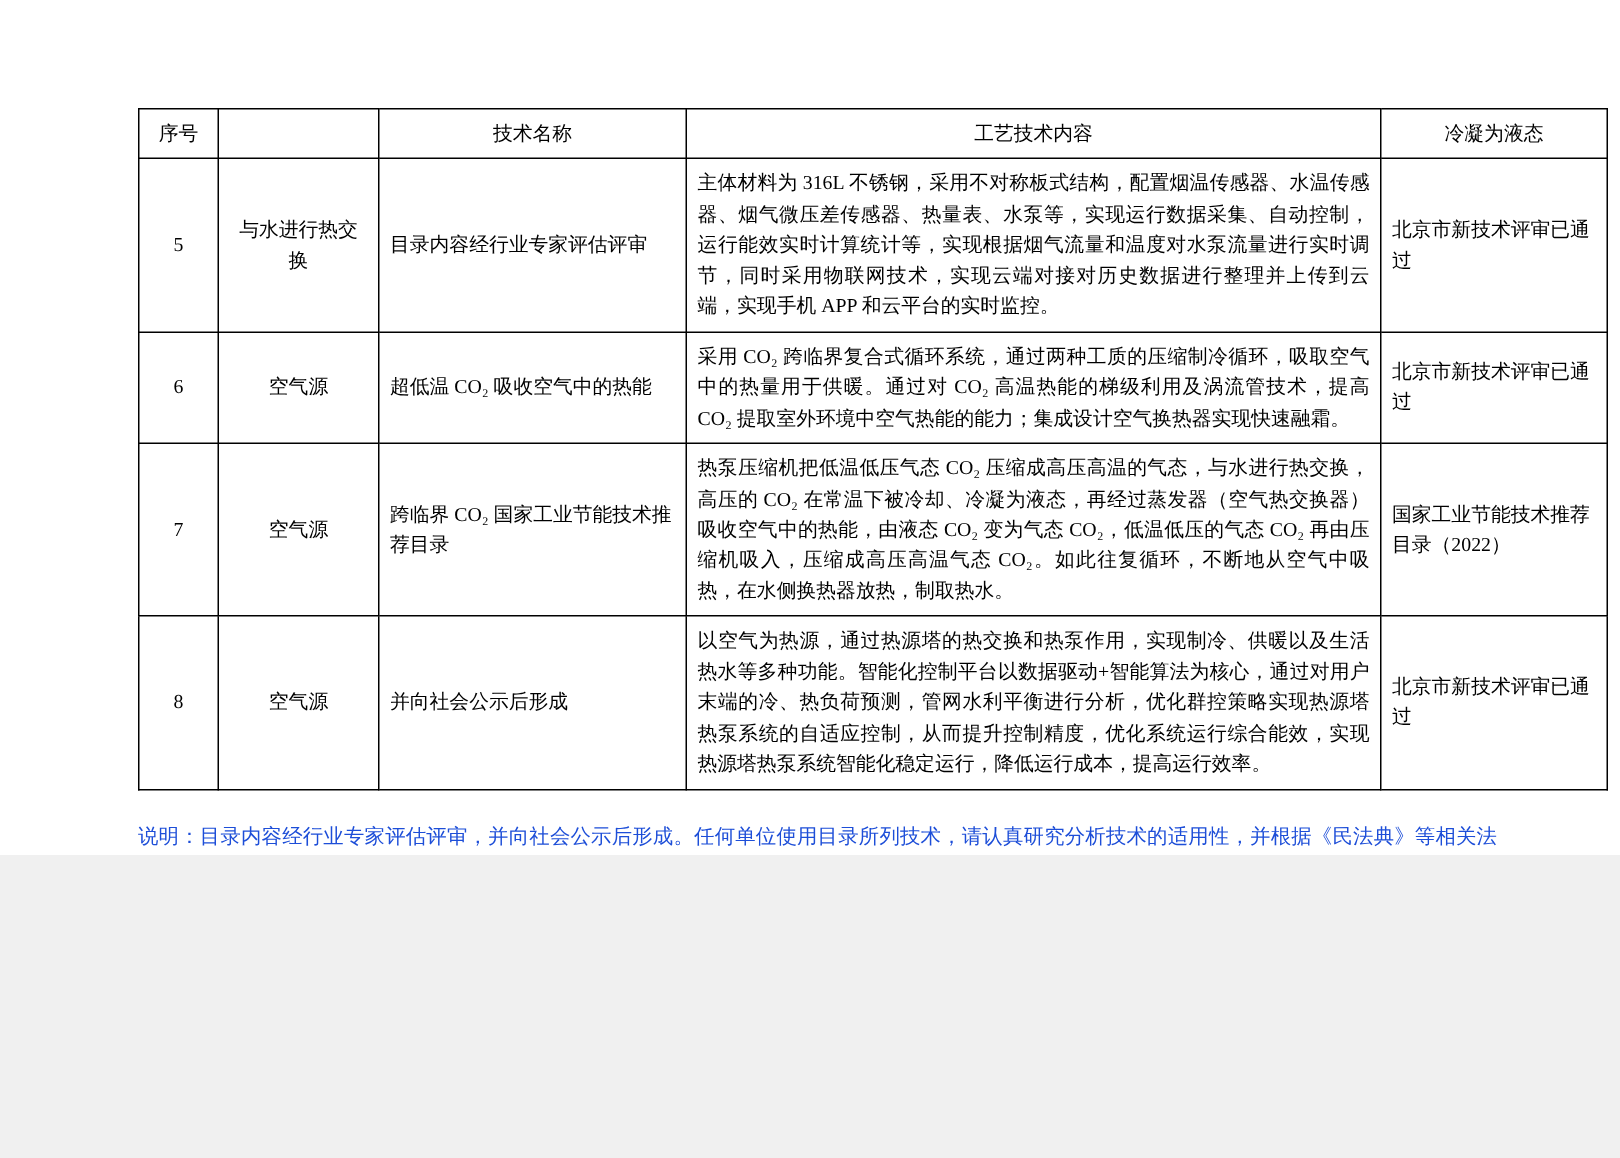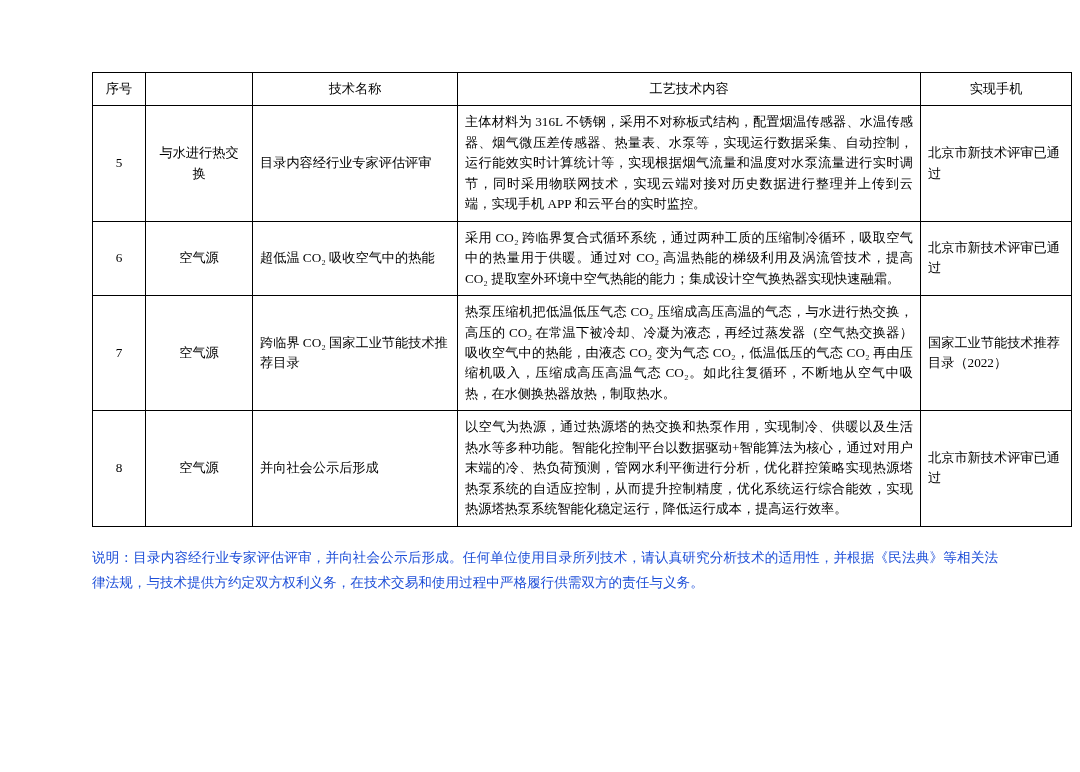--- a/index.html
+++ b/index.html
@@ -8,21 +8,21 @@
     background: #f0f0f0;
   }
   body {
     width: 1080px;
     height: 772px;
     font-family: "Liberation Serif", "DejaVu Serif", serif;
   }
   #page {
     position: relative;
     width: 1080px;
-    height: 772px;
+    height: 570px;
     background: #ffffff;
     box-sizing: border-box;
     overflow: hidden;
   }
   .page-inner {
     position: absolute;
     left: 92px;
     top: 72px;
     width: 908px;
   }
@@ -72,21 +72,21 @@
 <div id="page">
   <div class="page-inner">
 
     <table class="doc-table">
       <tbody>
         <tr class="hdr">
           <td class="col-no">序号</td>
           <td class="col-cat"></td>
           <td class="col-name">技术名称</td>
           <td class="col-content">工艺技术内容</td>
-          <td class="col-basis">实现手机</td>
+          <td class="col-basis">冷凝为液态</td>
         </tr>
 
         <tr>
           <td class="col-no cell-center">5</td>
           <td class="col-cat cell-center">与水进行热交换</td>
           <td class="col-name cell-name">目录内容经行业专家评估评审</td>
           <td class="col-content cell-content">主体材料为 316L 不锈钢，采用不对称板式结构，配置烟温传感器、水温传感器、烟气微压差传感器、热量表、水泵等，实现运行数据采集、自动控制，运行能效实时计算统计等，实现根据烟气流量和温度对水泵流量进行实时调节，同时采用物联网技术，实现云端对接对历史数据进行整理并上传到云端，实现手机 APP 和云平台的实时监控。</td>
           <td class="col-basis cell-basis">北京市新技术评审已通过</td>
         </tr>
 

